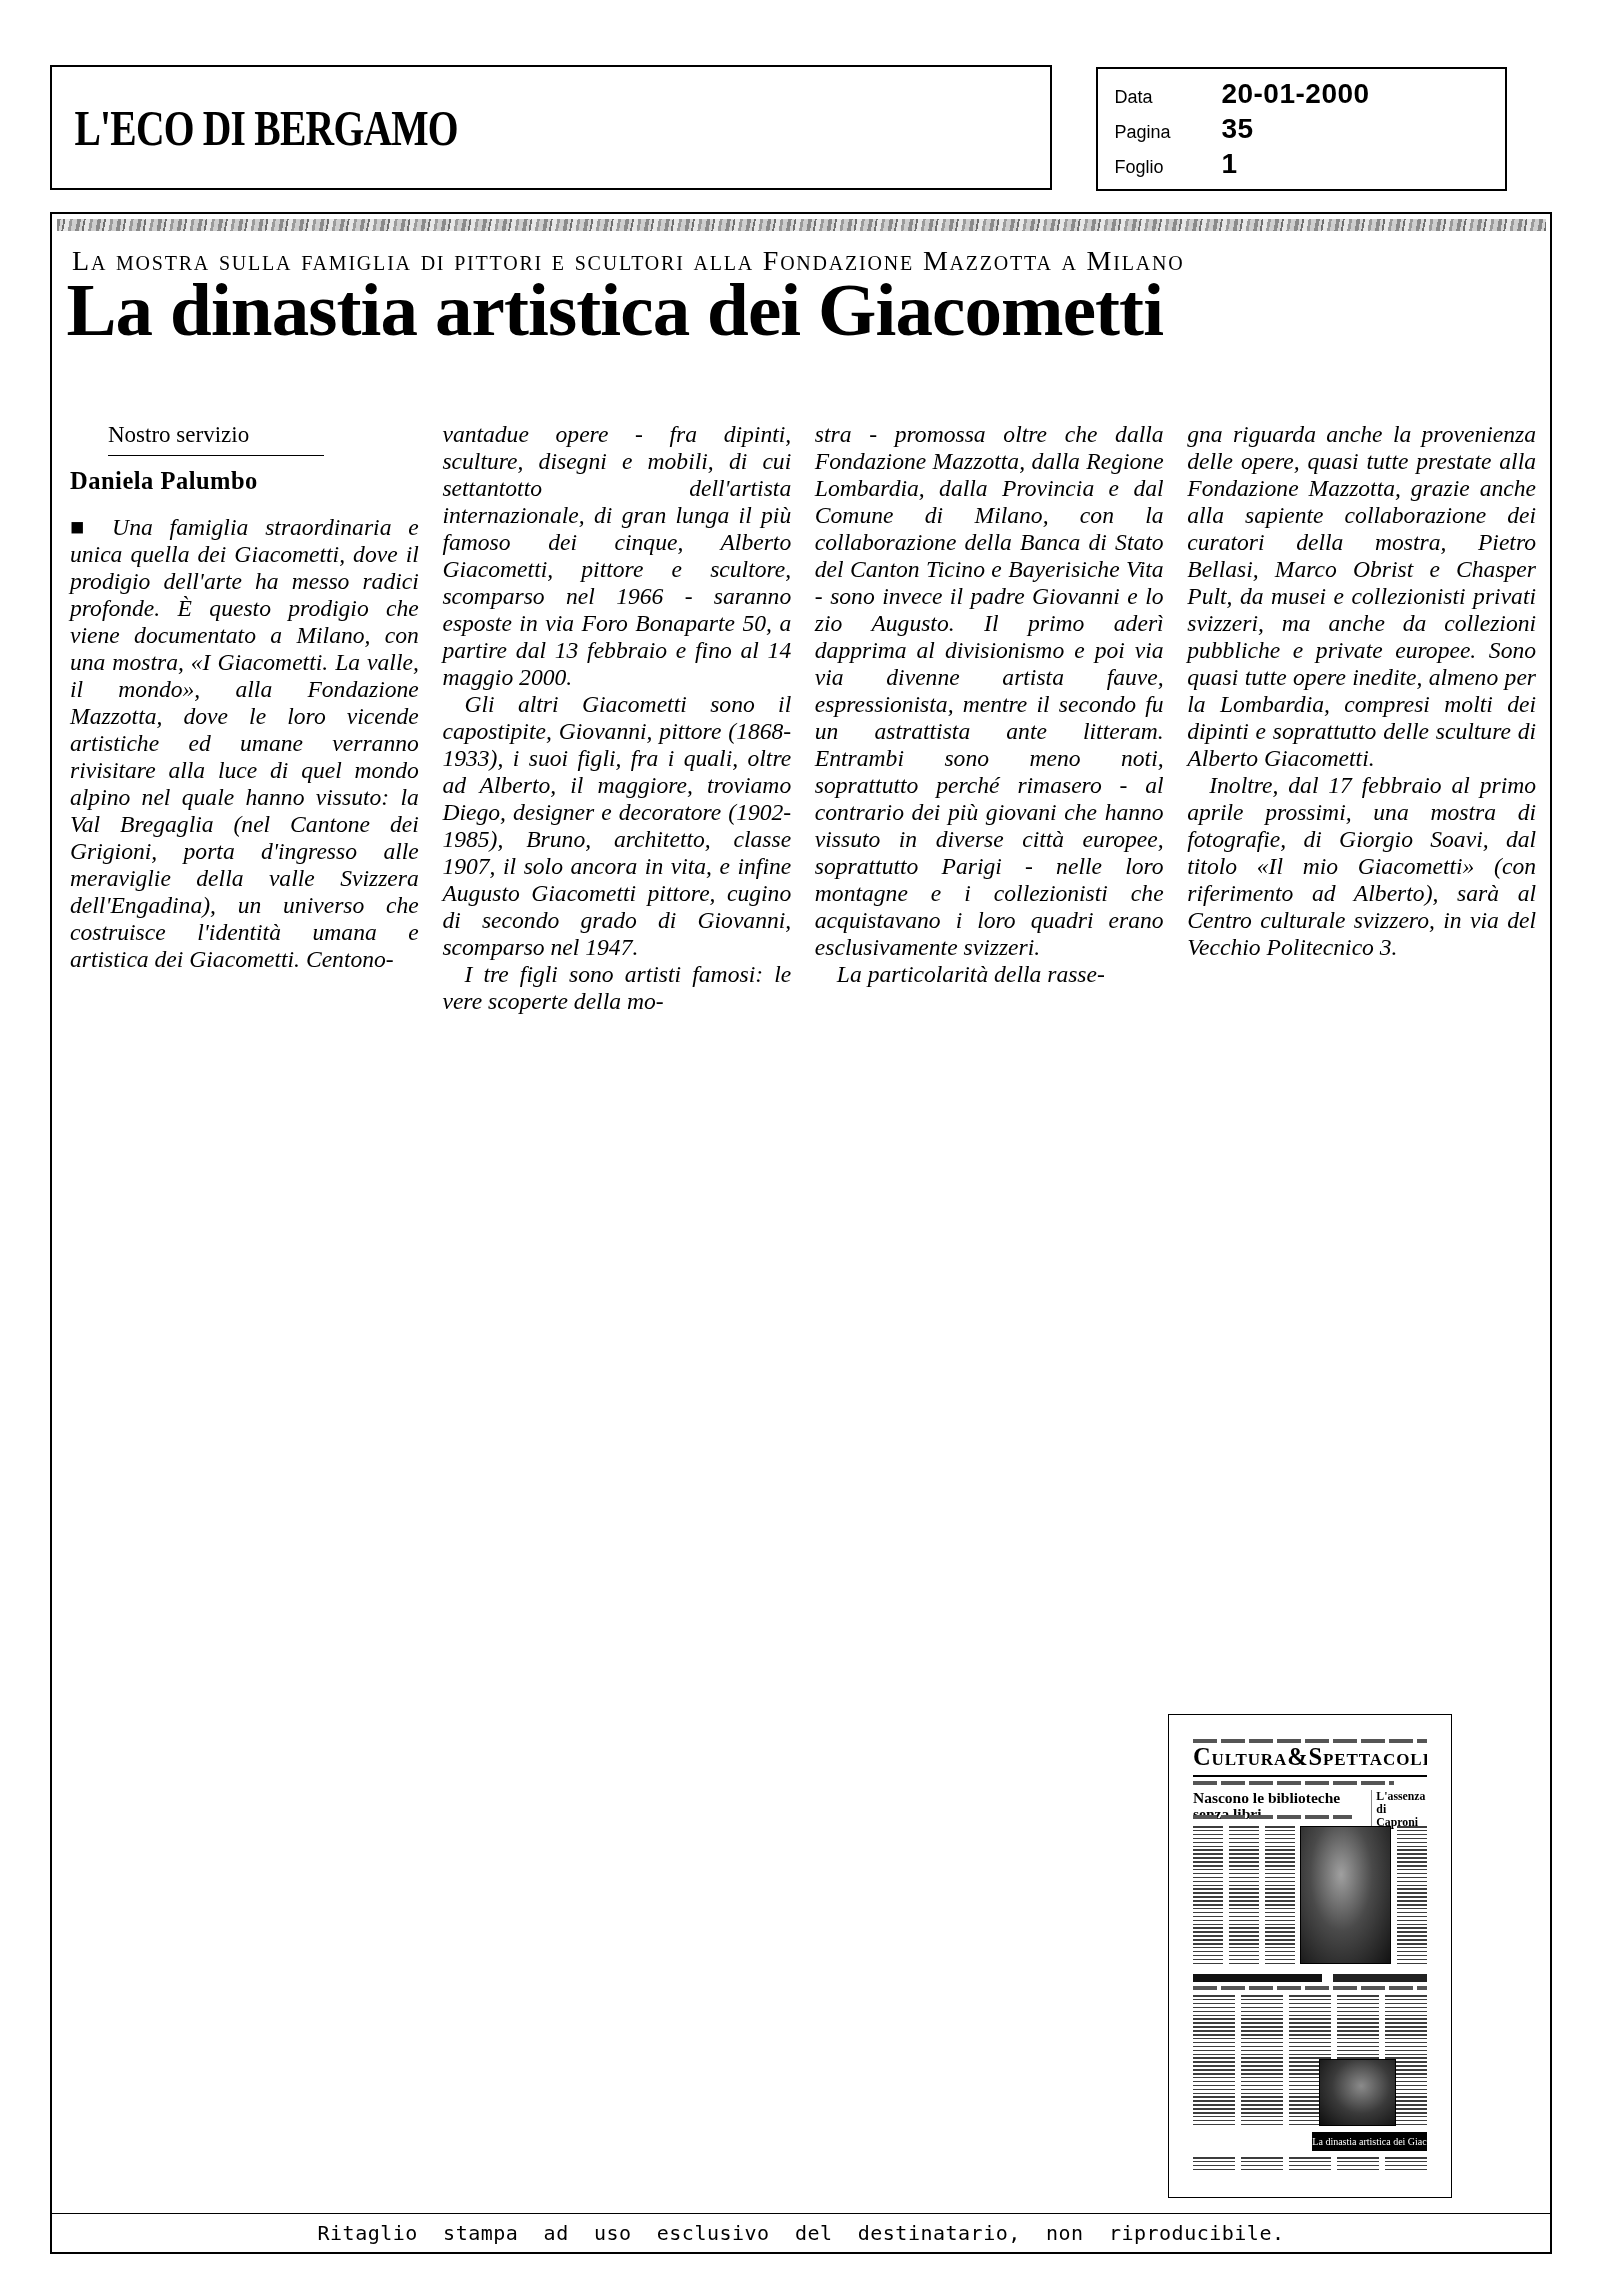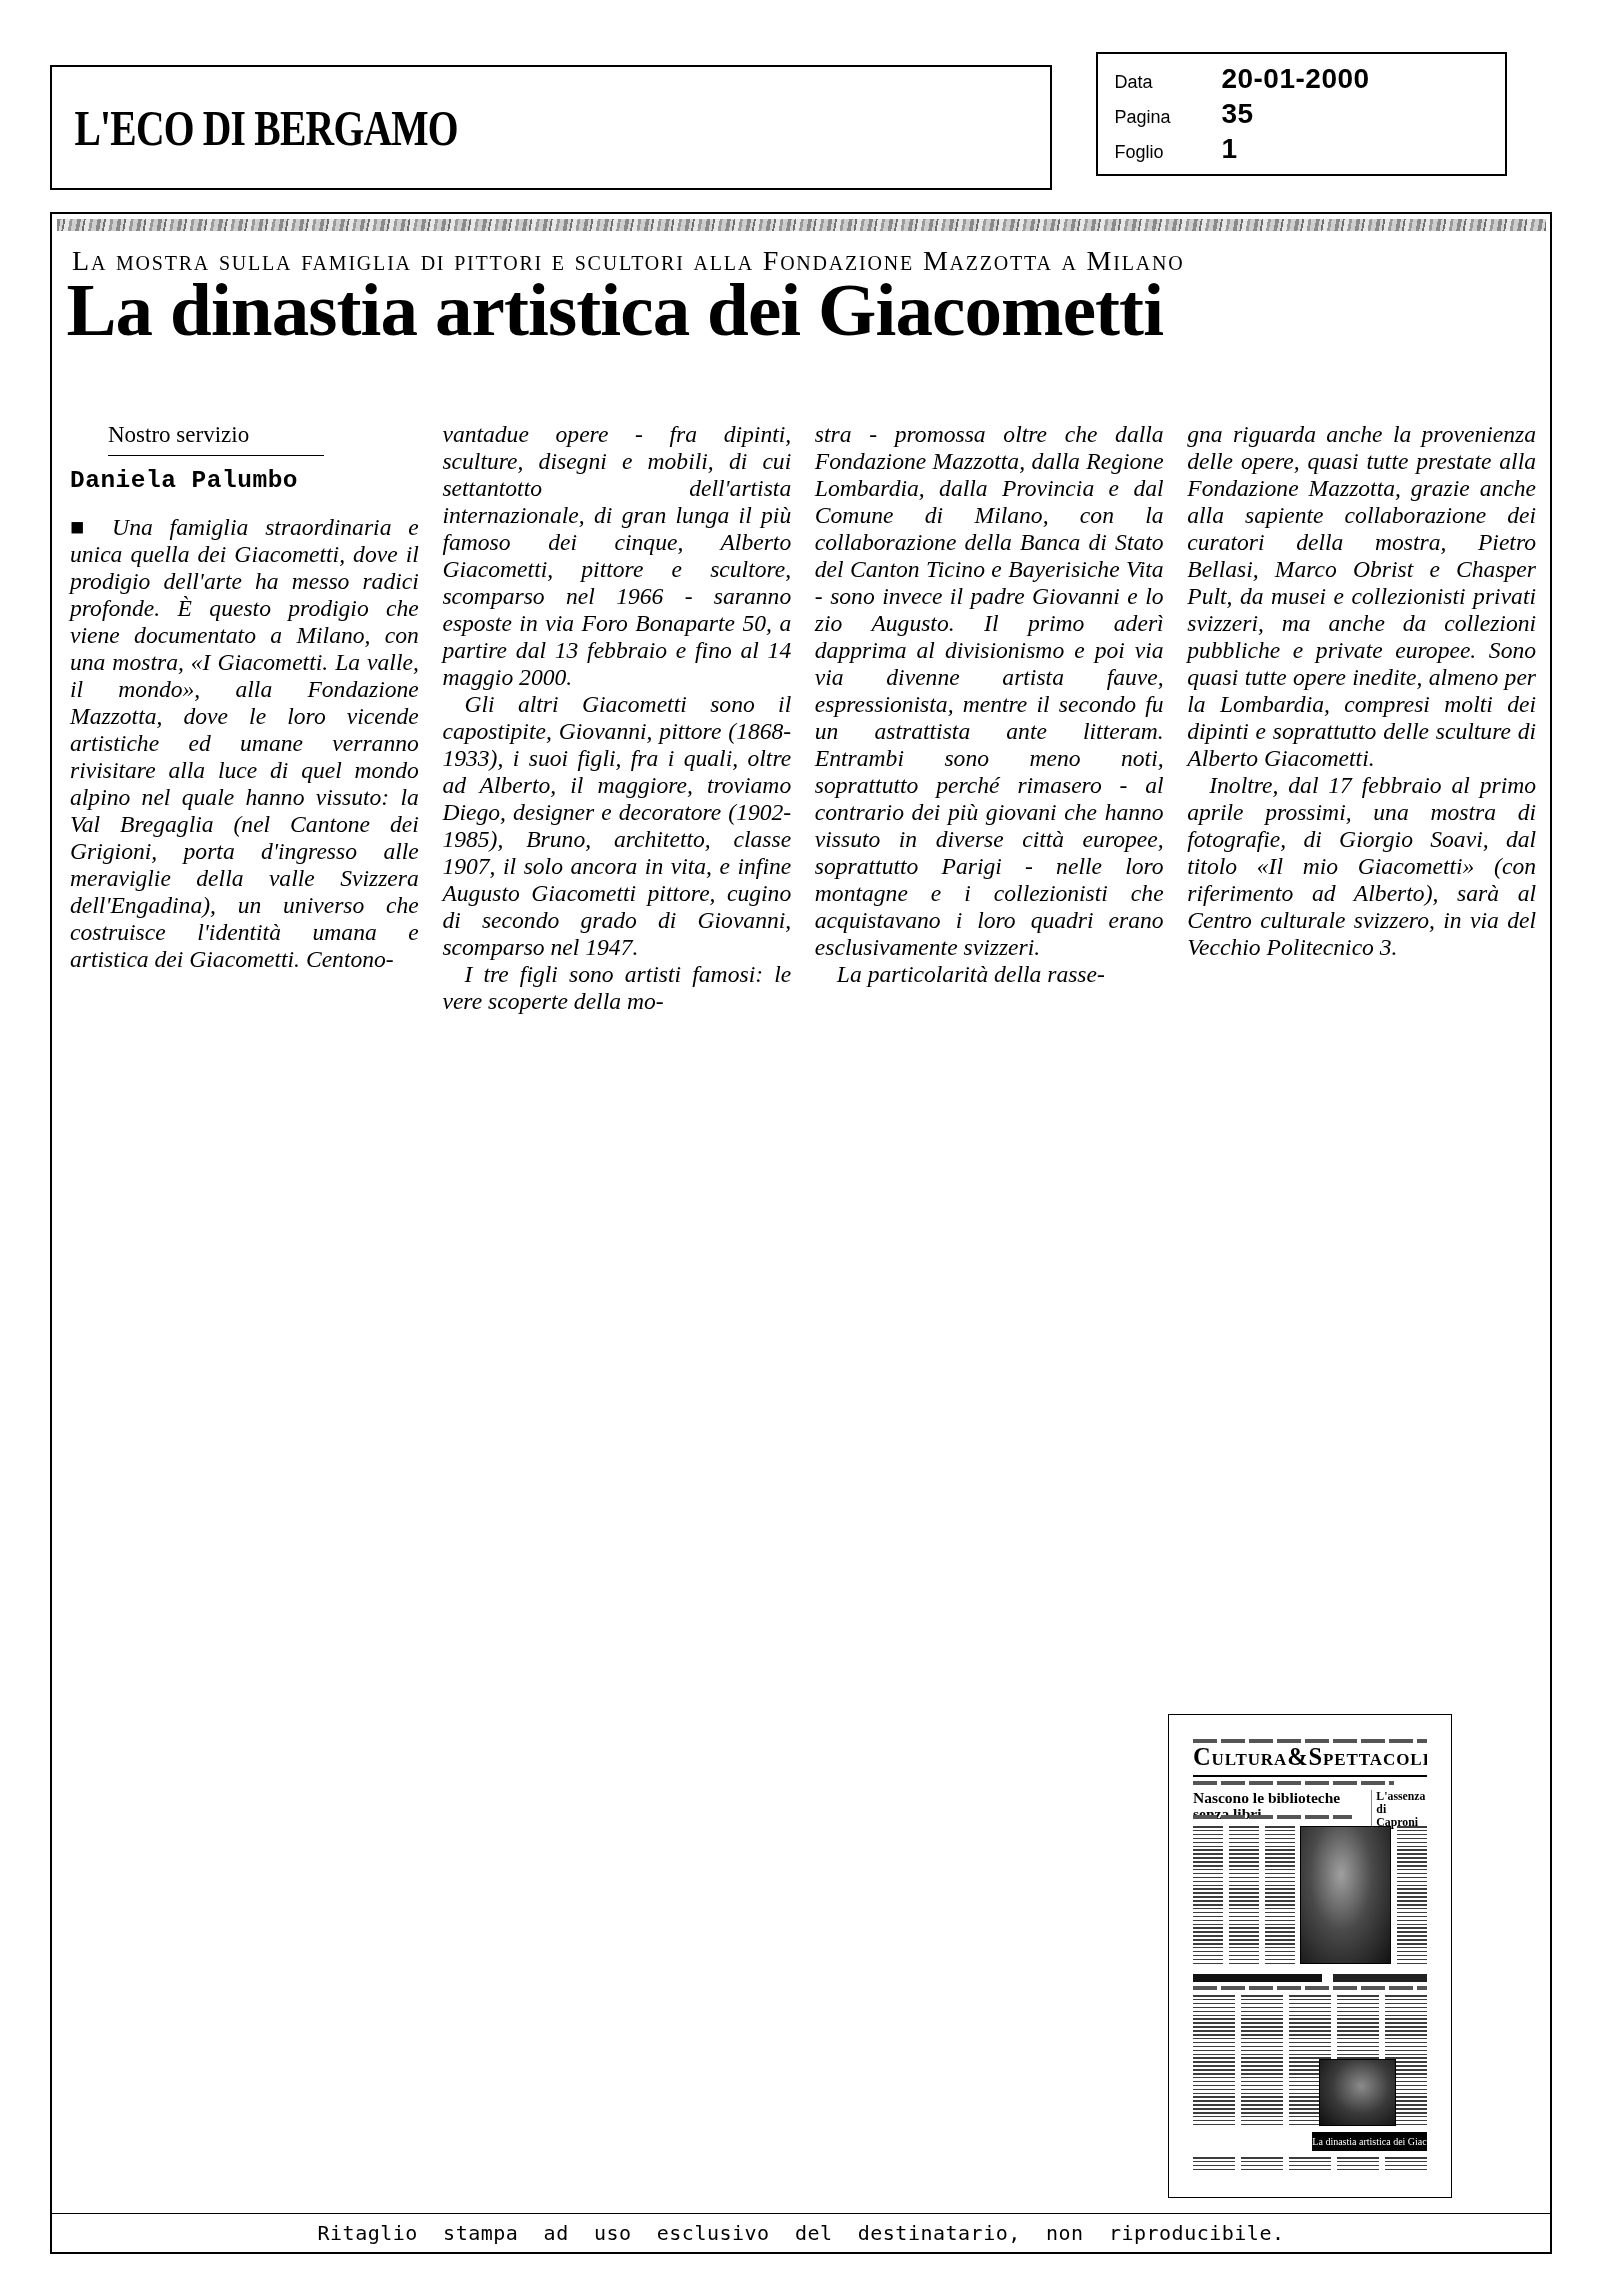--- a/index.html
+++ b/index.html
@@ -31,21 +31,21 @@
     font-size: 45px;
     letter-spacing: -0.9px;
     transform: scaleX(0.88) scaleY(1.12);
     transform-origin: left center;
     white-space: nowrap;
   }
 
   
   .info-box {
     position: absolute;
-    left: 1096px; top: 52px;
+    left: 1096px; top: 67px;
     width: 411px; height: 124px;
     border: 2.7px solid #000;
     box-sizing: border-box;
     padding: 9px 16.4px;
     display: flex;
     flex-direction: column;
     justify-content: space-between;
     font-family: "Liberation Sans", sans-serif;
   }
   .info-row { display: flex; align-items: baseline; }
@@ -119,21 +119,21 @@
   .byline-service {
     display: block;
     width: 62%;
     font-size: 23px;
     padding-bottom: 7.3px;
     border-bottom: 1.8px solid #000;
     text-align: left;
     margin-left: 38px;
   }
   .byline-author {
-    font-family: Liberation Mono, monospace;
+    font-family: Liberation Serif, serif;
     font-weight: bold;
     font-size: 24.5px;
     letter-spacing: 0.5px;
     margin-top: 11px;
     margin-bottom: 20px;
     text-align: left;
   }
 
   
   .thumb {

